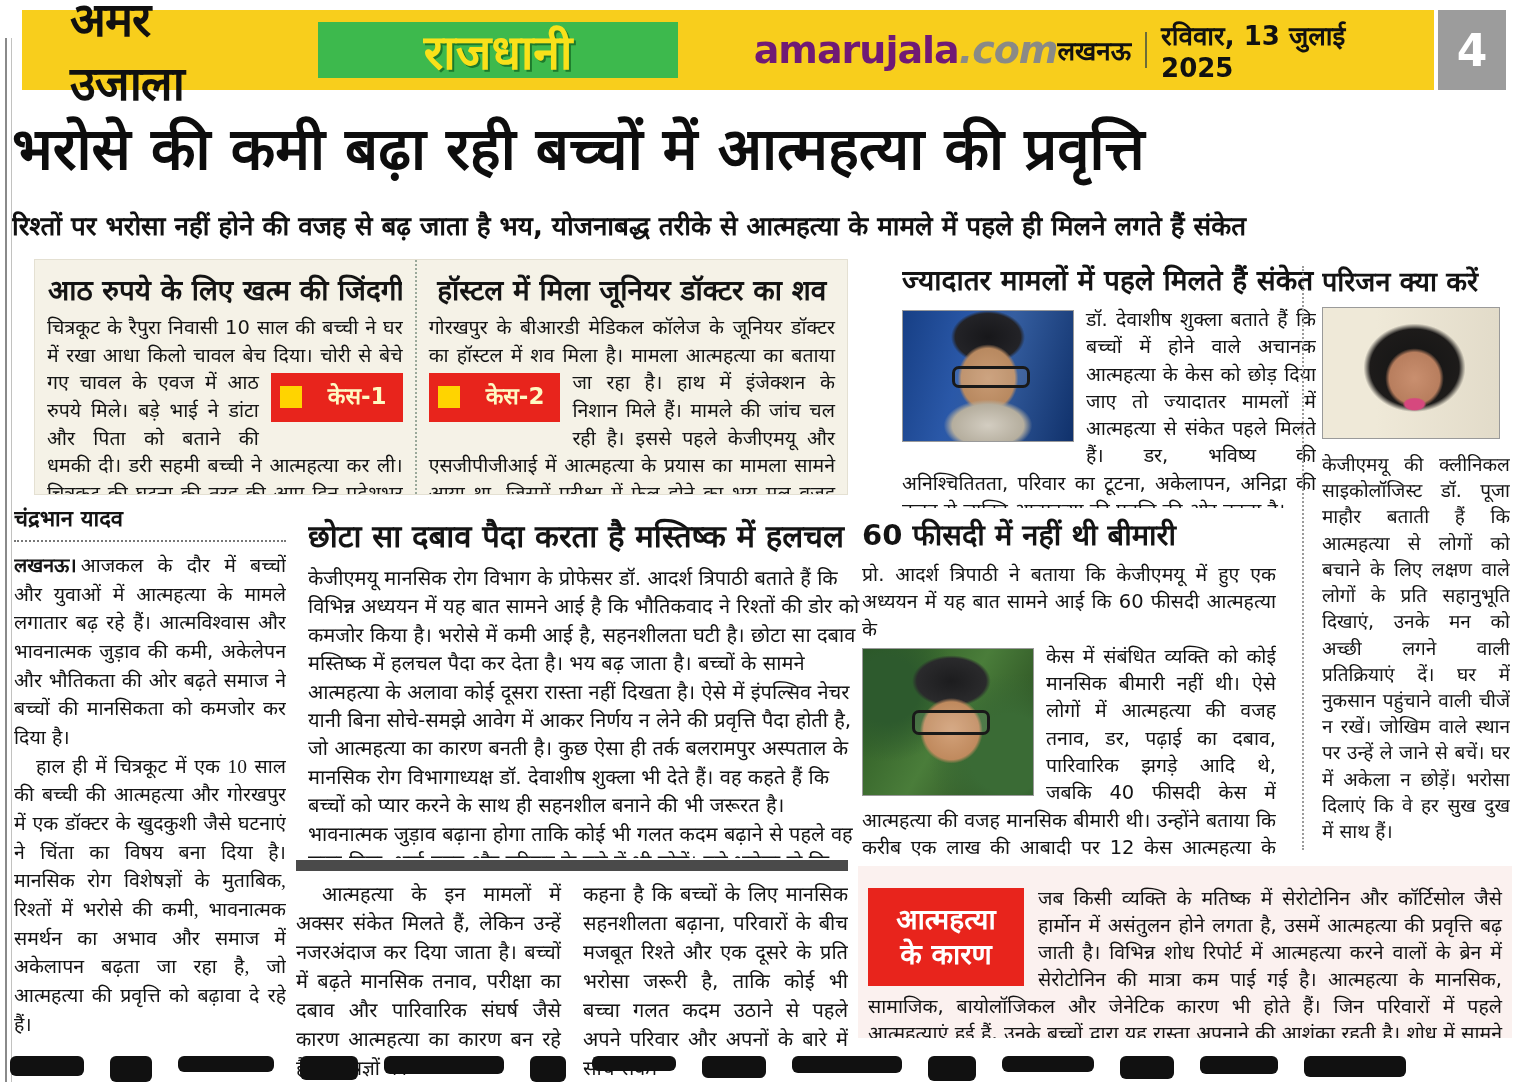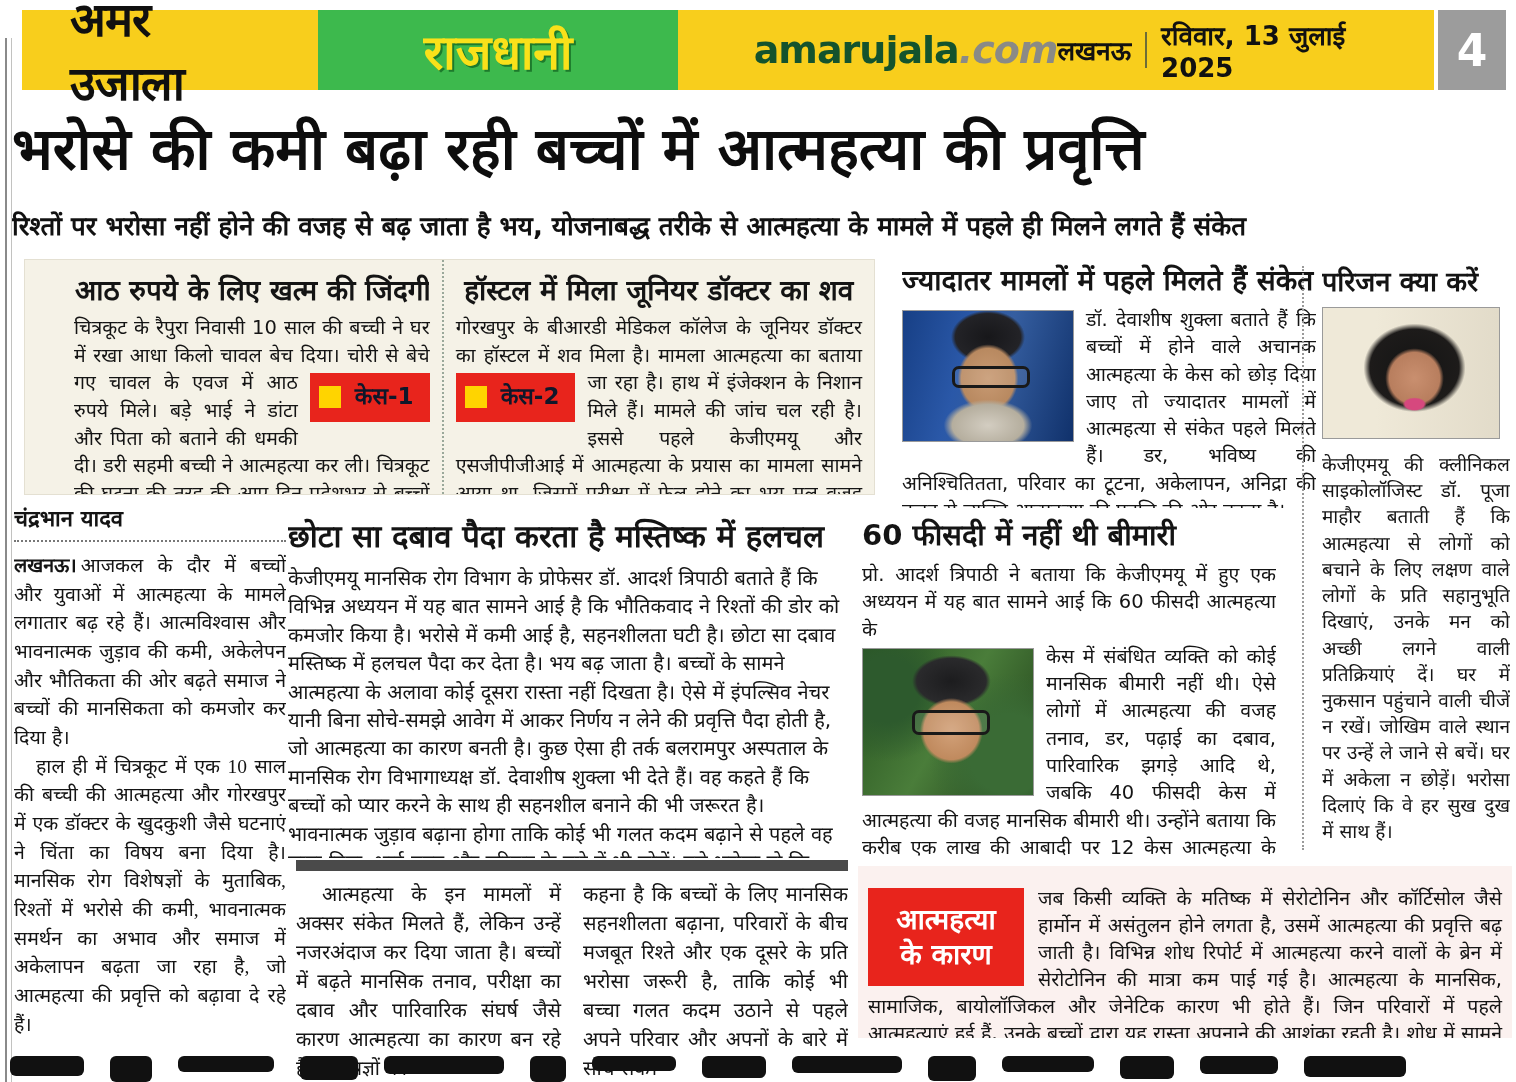--- a/index.html
+++ b/index.html
@@ -9,42 +9,42 @@
   .fit{display:block;white-space:nowrap;overflow:hidden;transform-origin:left center;}
   .fit-c{transform-origin:center center;}
 
   
   .edge-line-1{left:5px;top:38px;width:2px;height:1044px;background:#8a8a8a;}
   .edge-line-2{left:11px;top:38px;width:1px;height:1044px;background:#c2c2c0;}
 
   
   .header-bar{left:22px;top:10px;width:1412px;height:80px;background:#F8CE1C;display:flex;align-items:center;}
   .masthead{margin-left:48px;font-size:47px;font-weight:bold;color:#101010;letter-spacing:-1px;}
-  .section-box{margin-left:44px;width:368px;height:80px;background:#3DB94D;display:flex;align-items:center;justify-content:center;}
+  .section-box{margin-left:44px;width:368px;height:56px;background:#3DB94D;display:flex;align-items:center;justify-content:center;}
   .section-box span{font-size:48px;font-weight:bold;color:#F9E11A;text-shadow:2px 2px 0 #1d7a2c;}
   .site{margin-left:76px;font-size:38px;font-weight:bold;letter-spacing:-1px;}
-  .site .red{color:#14532d;} .site .gray{color:#8a8a86;font-style:italic;}
+  .site .red{color:#701a75;} .site .gray{color:#8a8a86;font-style:italic;}
   .dateblock{margin-left:auto;margin-right:16px;display:flex;align-items:center;font-weight:bold;font-size:26px;color:#111;}
   .dateblock .vbar{width:2px;height:36px;background:#6d6d38;margin:0 14px;}
   .page-box{left:1438px;top:10px;width:68px;height:80px;background:#9C9C9C;display:flex;align-items:center;justify-content:center;
             color:#fff;font-size:44px;font-weight:bold;}
 
   
   .main-headline{left:12px;top:96px;width:1494px;height:106px;line-height:106px;font-size:58px;font-weight:bold;color:#0d0d0d;}
   .sub-headline{left:12px;top:204px;width:1494px;height:44px;line-height:44px;font-size:26px;font-weight:bold;color:#111;}
 
   
-  .case-strip{left:25px;top:260px;width:812px;height:234px;background:#F5F2E7;display:flex;box-shadow:0 0 0 1px #e4e0d2;padding-left:37px;}
+  .case-strip{left:35px;top:260px;width:812px;height:234px;background:#F5F2E7;display:flex;box-shadow:0 0 0 1px #e4e0d2;}
   .case{padding:8px 12px;box-sizing:border-box;overflow:hidden;}
   .case-1{width:47%;border-right:2px dotted #9aa89a;}
   .case-2{width:53%;}
   .case-title{text-align:center;font-size:28px;font-weight:bold;margin:2px 0 6px 0;}
   .case-body{font-size:19.5px;line-height:1.42;text-align:justify;margin:0;}
-  .case-badge{background:#E8241C;color:#0f172a;font-size:23px;font-weight:bold;
-              display:inline-flex;align-items:center;gap:14px;padding:7px 16px 9px 9px;}
+  .case-badge{background:#E8241C;color:#fef9c3;font-size:23px;font-weight:bold;
+              display:inline-flex;align-items:center;gap:26px;padding:7px 16px 9px 9px;}
   .badge-right{float:right;margin:4px 0 4px 12px;}
   .badge-left{float:left;margin:4px 12px 4px 0;}
   .badge-sq{width:22px;height:22px;background:#FFD400;display:inline-block;}
 
   
   .sec-title{font-size:28px;font-weight:bold;margin:0 0 8px 0;}
   .sec-body{font-size:19.5px;line-height:1.4;text-align:justify;margin:0;}
 
   .signs-sec{left:862px;top:260px;width:414px;height:248px;overflow:hidden;padding-left:40px;}
   .photo{border:1px solid #9a9a9a;box-sizing:border-box;position:relative;}
@@ -79,21 +79,21 @@
   .parijan-body{font-size:19px;line-height:1.38;}
 
   
   .lead-sec{left:14px;top:502px;width:272px;height:578px;overflow:hidden;}
   .byline{font-size:22px;font-weight:bold;padding-bottom:8px;border-bottom:2px dotted #777;margin:0 0 10px 0;}
   .lead-p{font-size:19.5px;line-height:1.47;text-align:justify;margin:0;}
   .lead-p + .lead-p{text-indent:22px;font-family:Liberation Serif, serif;}
   .dateline{font-weight:bold;margin-right:4px;}
 
   
-  .brain-sec{left:288px;top:514px;width:552px;height:344px;overflow:hidden;}
+  .brain-sec{left:308px;top:514px;width:552px;height:344px;overflow:hidden;}
   .brain-title{font-size:31px;}
   .brain-body{text-align:left;font-size:20px;line-height:1.42;}
   .dark-bar{left:296px;top:860px;width:552px;height:11px;background:#4a4a4a;}
 
   
   .cont-sec{left:296px;top:880px;width:552px;height:198px;overflow:hidden;display:flex;gap:22px;}
   .cont-col{width:265px;font-size:20px;line-height:1.45;text-align:justify;margin:0;}
   .cont-col.first{text-indent:26px;}
 
   

